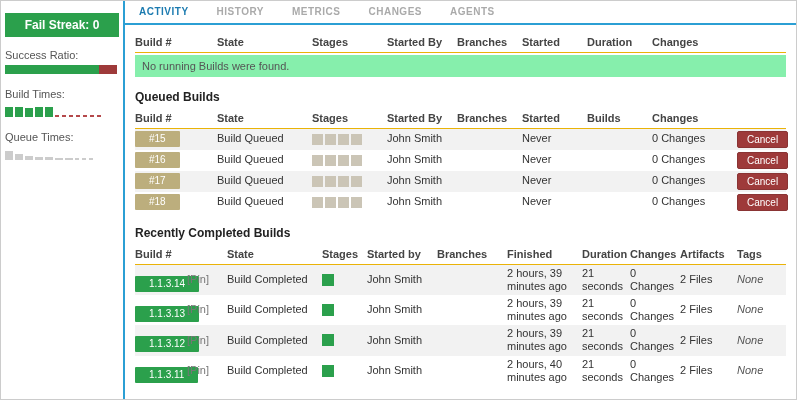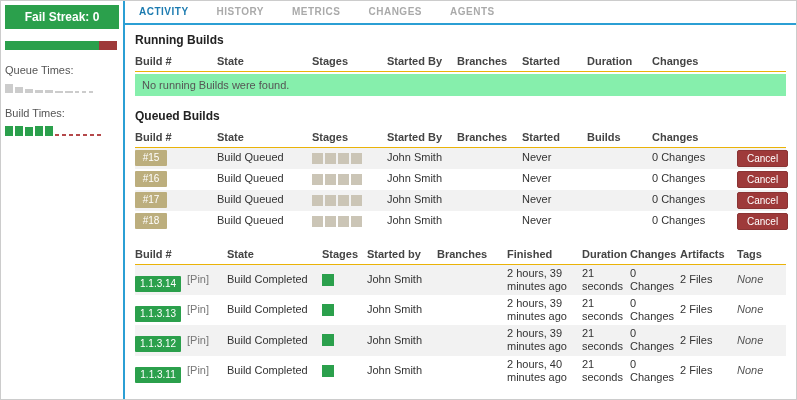--- a/index.html
+++ b/index.html
@@ -6,21 +6,21 @@
   html, body { width: 797px; height: 400px; overflow: hidden; }
   body {
     font-family: "Liberation Sans", sans-serif;
     font-size: 11px;
     color: #333;
     background: #fff;
   }
   .app { display: flex; width: 797px; height: 400px; border: 1px solid #ccc; }
 
   
-  .sidebar { width: 122px; flex-shrink: 0; padding: 4px 4px 0 4px; background: #fff; }
+  .sidebar { width: 122px; flex-shrink: 0; padding: 4px 4px 0 4px; background: #fff; margin-top: 8px; }
   .fail-streak {
     background: var(--green, #2ba04c);
     color: #fff; font-weight: bold; font-size: 12px;
     text-align: center; padding: 5px 0; margin-bottom: 12px;
   }
   .chart-label { color: #555; margin-bottom: 4px; }
   .ratio-bar { display: flex; height: 9px; width: 112px; margin-bottom: 14px; background: #eee; }
   .ratio-bar span { height: 100%; display: block; }
   .mini-bars { display: flex; align-items: flex-end; height: 13px; margin-bottom: 14px; }
   .mini-bars .bar { width: 8px; margin-right: 2px; display: inline-block; }
@@ -49,21 +49,21 @@
   .thead { font-weight: bold; color: #444; padding: 3px 0 4px 0; border-bottom: 1px solid #eab308; }
   .thead span { padding-right: 4px; }
   .row { min-height: 20px; padding: 2px 0; }
   .crow { min-height: 27px; padding: 2px 0; }
   .row.odd, .crow.odd { background: var(--row-stripe, #f2f2f2); }
   .cell { padding-right: 4px; line-height: 1.2; }
   .empty-row { background: #86efac; color: #555; padding: 5px 7px; margin-top: 2px; }
 
   .badge {
     color: #fff; font-size: 10px; display: inline-block; text-align: center;
-    padding: 2px 5px; border-radius: 1px; cursor: pointer;
+    padding: 2px 14px; border-radius: 1px; cursor: pointer;
   }
   .badge.queued  { background: var(--tan, #bcae7d); min-width: 32px; }
   .badge.success { background: var(--green, #2ba04c); min-width: 46px; margin-top: 8px; }
 
   .stages-cell { display: flex; gap: 2px; }
   .stage { width: 11px; height: 11px; display: inline-block; }
   .crow .stage { width: 12px; height: 12px; }
 
   .cancel {
     background: var(--red, #9e3a3a); color: #fff; border: 1px solid #8a3434;
@@ -75,74 +75,74 @@
 </style>
 </head>
 <body>
 
 <div class="app">
 
   <aside class="sidebar">
     <div class="fail-streak">Fail Streak: 0</div>
 
     <div>
+      <div class="chart-label">Success Ratio:</div>
       <div class="ratio-bar">
           <span style="width: 84%; background: rgb(43, 160, 76);"></span>
           <span style="width: 16%; background: rgb(158, 58, 58);"></span>
+        </div>
+    </div>
+
+    <div>
+      <div class="chart-label">Build Times:</div>
+      <div class="mini-bars">
+          <span class="bar" style="height: 10px; background: rgb(43, 160, 76);"></span>
+          <span class="bar" style="height: 10px; background: rgb(43, 160, 76);"></span>
+          <span class="bar" style="height: 9px; background: rgb(43, 160, 76);"></span>
+          <span class="bar" style="height: 10px; background: rgb(43, 160, 76);"></span>
+          <span class="bar" style="height: 10px; background: rgb(43, 160, 76);"></span>
+          <span class="dash" style="background: rgb(181, 73, 75);"></span>
+          <span class="dash" style="background: rgb(181, 73, 75);"></span>
+          <span class="dash" style="background: rgb(181, 73, 75);"></span>
+          <span class="dash" style="background: rgb(181, 73, 75);"></span>
+          <span class="dash" style="background: rgb(181, 73, 75);"></span>
+          <span class="dash" style="background: rgb(181, 73, 75);"></span>
+          <span class="dash" style="background: rgb(181, 73, 75);"></span>
         </div>
     </div>
 
     <div>
       <div class="chart-label">Queue Times:</div>
       <div class="mini-bars">
           <span class="bar" style="height: 9px; background: rgb(204, 204, 204);"></span>
           <span class="bar" style="height: 6px; background: rgb(204, 204, 204);"></span>
           <span class="bar" style="height: 4px; background: rgb(204, 204, 204);"></span>
           <span class="bar" style="height: 3px; background: rgb(204, 204, 204);"></span>
           <span class="bar" style="height: 3px; background: rgb(204, 204, 204);"></span>
           <span class="bar" style="height: 2px; background: rgb(204, 204, 204);"></span>
           <span class="bar" style="height: 2px; background: rgb(204, 204, 204);"></span>
           <span class="dash" style="background: rgb(204, 204, 204);"></span>
           <span class="dash" style="background: rgb(204, 204, 204);"></span>
           <span class="dash" style="background: rgb(204, 204, 204);"></span>
         </div>
     </div>
-
-    <div>
-      <div class="chart-label">Build Times:</div>
-      <div class="mini-bars">
-          <span class="bar" style="height: 10px; background: rgb(43, 160, 76);"></span>
-          <span class="bar" style="height: 10px; background: rgb(43, 160, 76);"></span>
-          <span class="bar" style="height: 9px; background: rgb(43, 160, 76);"></span>
-          <span class="bar" style="height: 10px; background: rgb(43, 160, 76);"></span>
-          <span class="bar" style="height: 10px; background: rgb(43, 160, 76);"></span>
-          <span class="dash" style="background: rgb(181, 73, 75);"></span>
-          <span class="dash" style="background: rgb(181, 73, 75);"></span>
-          <span class="dash" style="background: rgb(181, 73, 75);"></span>
-          <span class="dash" style="background: rgb(181, 73, 75);"></span>
-          <span class="dash" style="background: rgb(181, 73, 75);"></span>
-          <span class="dash" style="background: rgb(181, 73, 75);"></span>
-          <span class="dash" style="background: rgb(181, 73, 75);"></span>
-        </div>
-    </div>
   </aside>
 
   <main>
     <nav class="tabs">
       <button class="tab active">ACTIVITY</button>
       <button class="tab">HISTORY</button>
       <button class="tab">METRICS</button>
       <button class="tab">CHANGES</button>
       <button class="tab">AGENTS</button>
     </nav>
 
     <div class="content">
 
       <div class="section">
-        <div class="section-title">Running Builds</div>
         <div class="thead grid-q">
           <span>Build #</span>
           <span>State</span>
           <span>Stages</span>
           <span>Started By</span>
           <span>Branches</span>
           <span>Started</span>
           <span>Duration</span>
           <span>Changes</span>
           <span></span>
@@ -224,20 +224,21 @@
           <span class="cell">John Smith</span>
           <span class="cell"></span>
           <span class="cell">Never</span>
           <span class="cell"></span>
           <span class="cell">0 Changes</span>
           <span class="cell"><button class="cancel">Cancel</button></span>
         </div>
       </div>
 
       <div class="section">
+        <div class="section-title">Recently Completed Builds</div>
         <div class="thead grid-c">
           <span>Build #</span>
           <span></span>
           <span>State</span>
           <span>Stages</span>
           <span>Started by</span>
           <span>Branches</span>
           <span>Finished</span>
           <span>Duration</span>
           <span>Changes</span>

